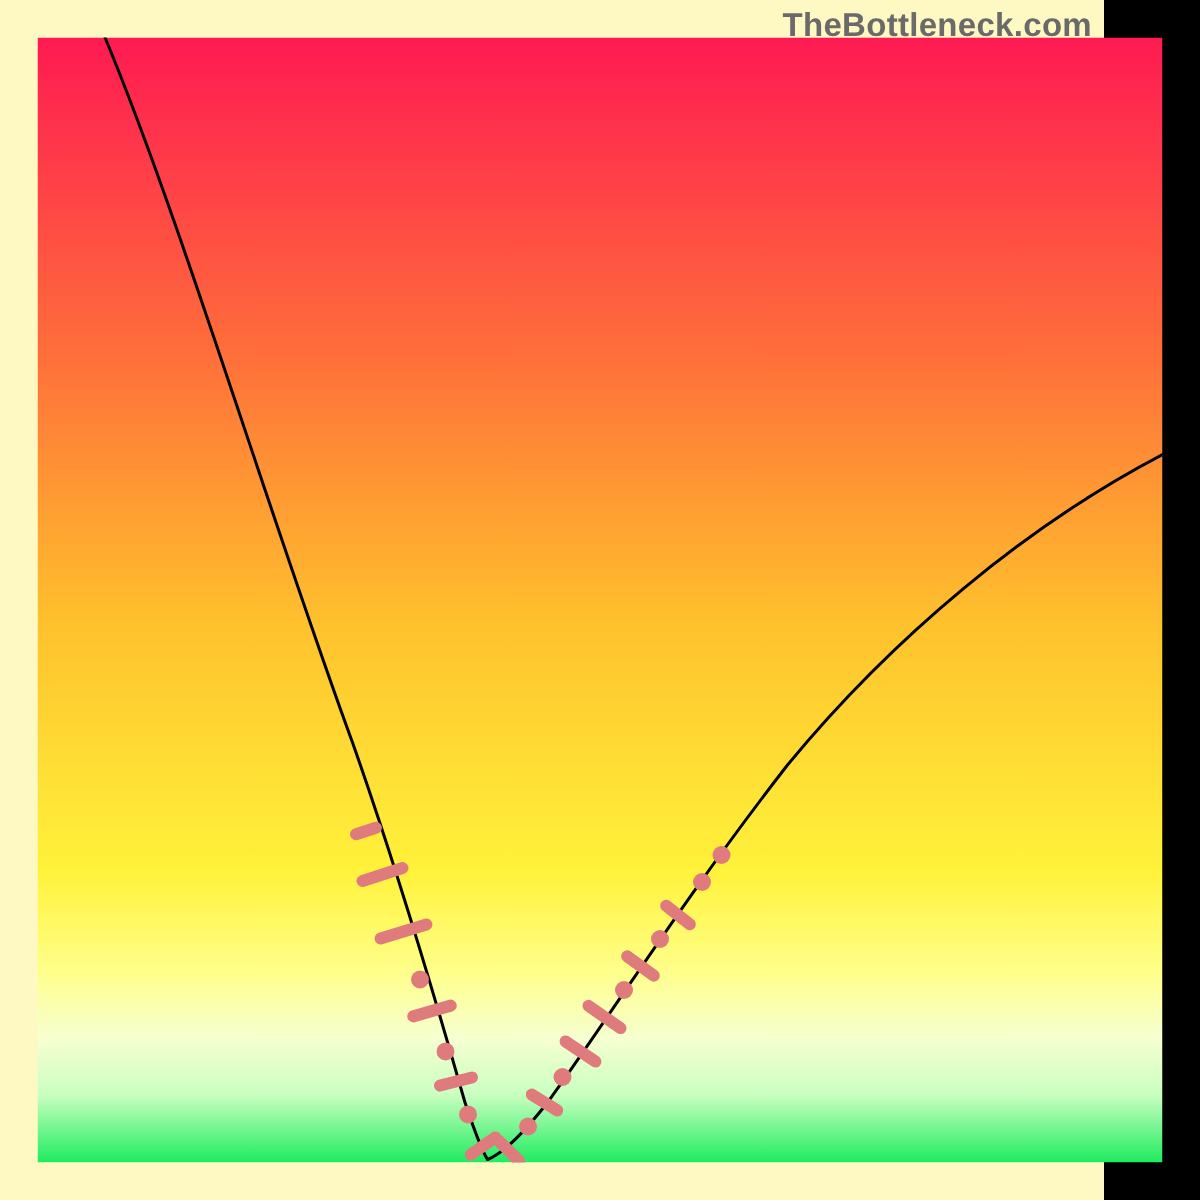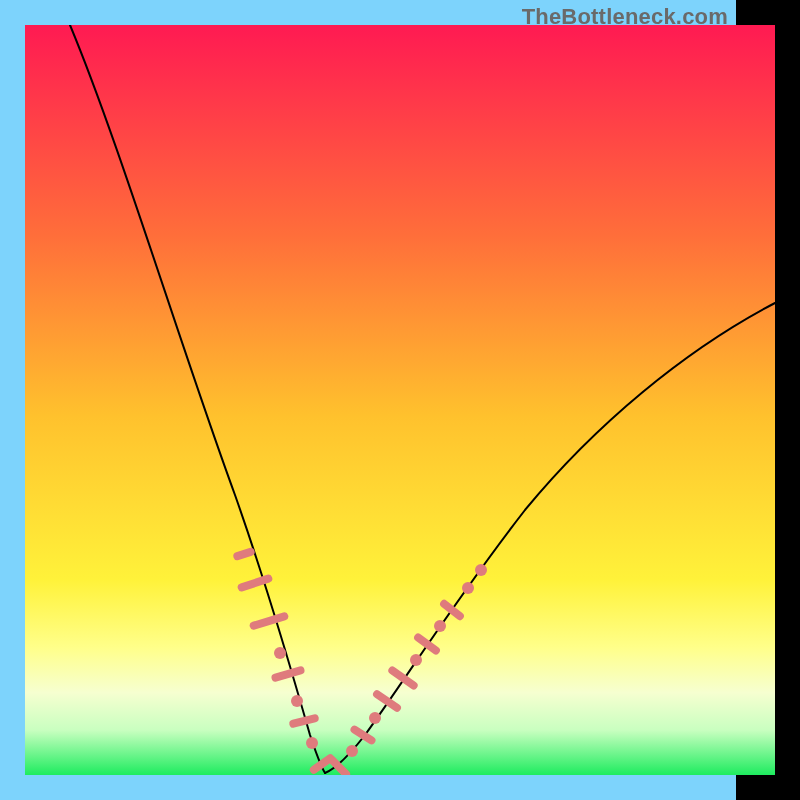--- a/index.html
+++ b/index.html
@@ -7,21 +7,21 @@
     padding: 0;
     width: 800px;
     height: 800px;
     background: #000;
     font-family: Arial, Helvetica, sans-serif;
   }
   .frame {
     position: relative;
     width: 736px;
     height: 800px;
-    background: #7dd3fc;
+    background: #fef9c3;
   }
   .watermark {
     position: absolute;
     top: 4px;
     right: 8px;
     color: #6a6a6a;
     font-size: 22px;
     font-weight: 600;
     letter-spacing: 0.2px;
     user-select: none;

